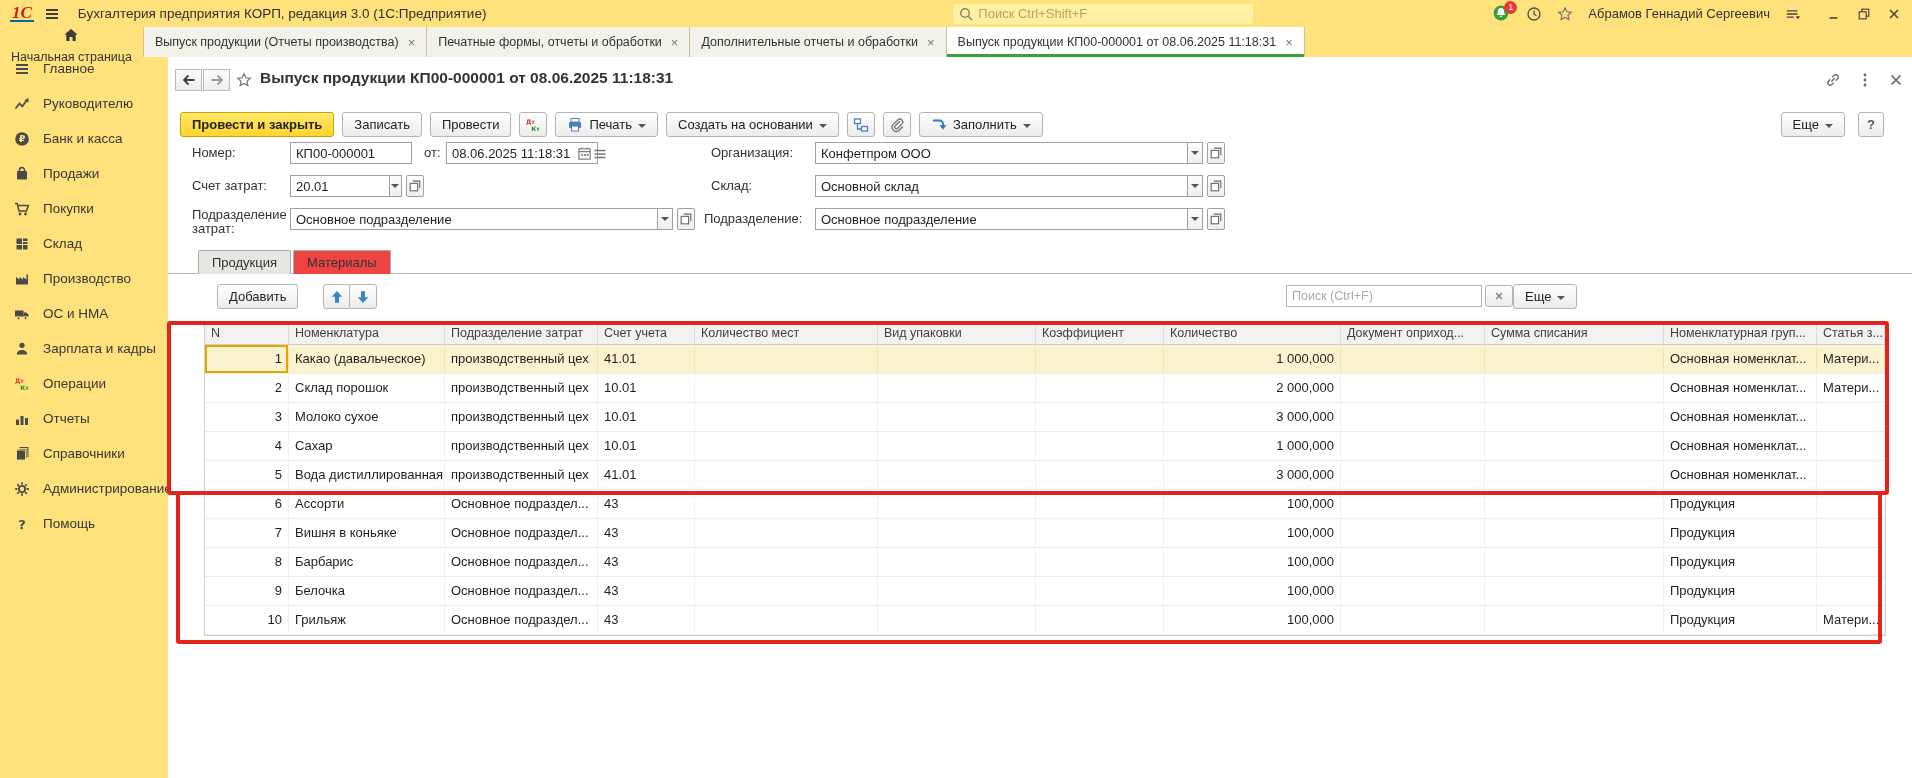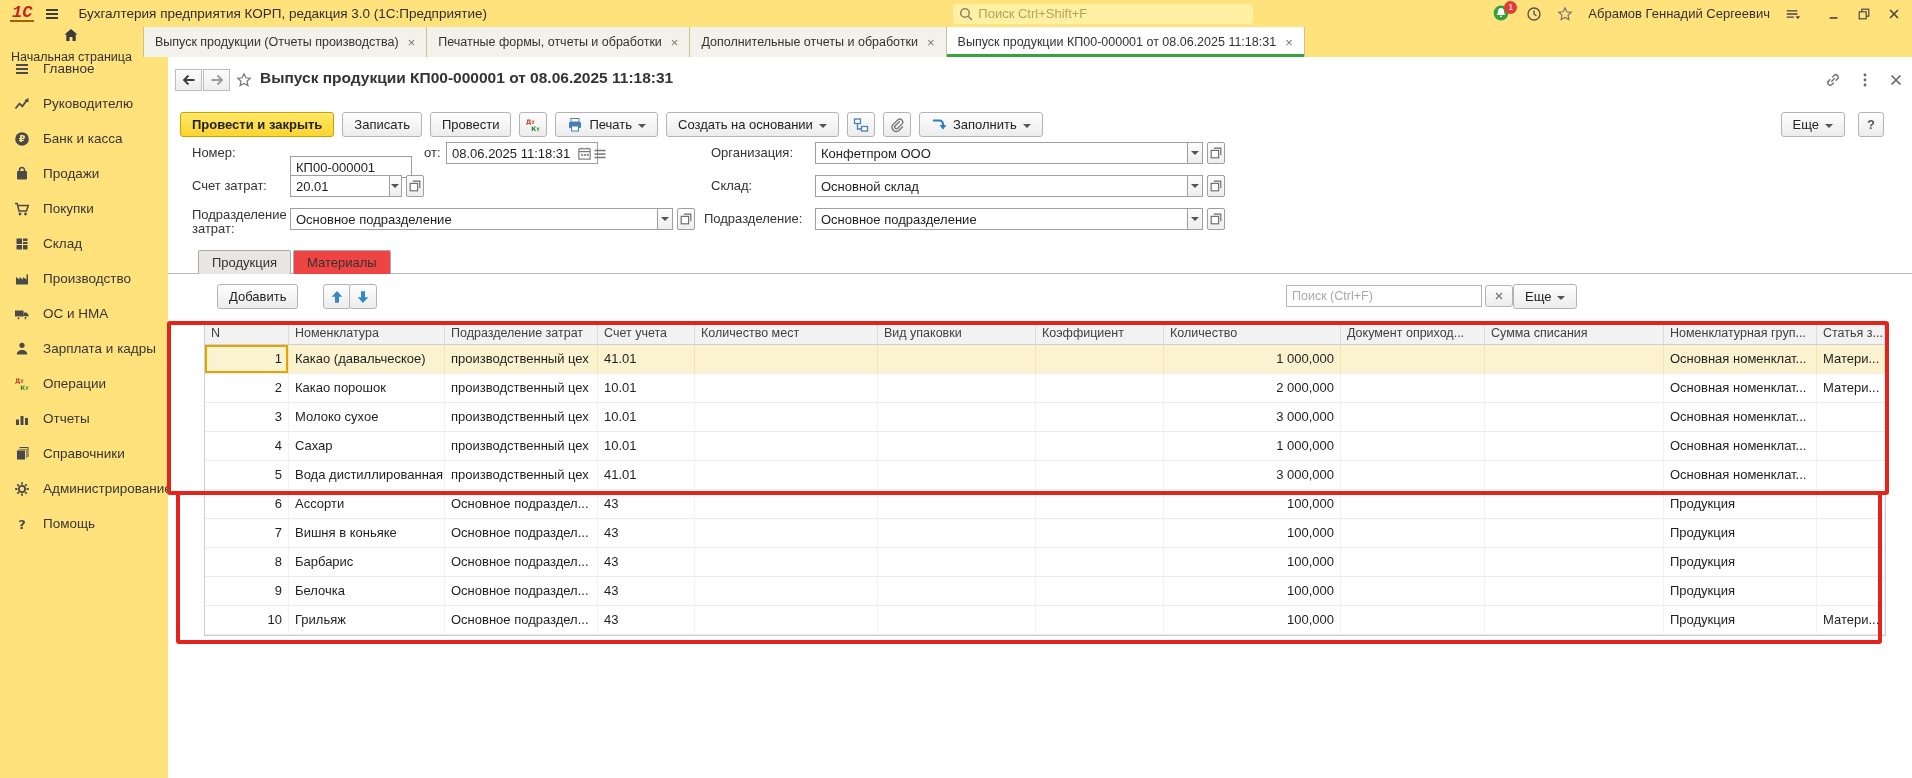--- a/index.html
+++ b/index.html
@@ -3,22 +3,22 @@
 <meta charset="utf-8">
 <style>
   * { margin:0; padding:0; box-sizing:border-box; }
   html,body { width:1912px; height:778px; overflow:hidden; background:#fff;
     font-family:"Liberation Sans", sans-serif; font-size:13px; color:#2b2b2b; }
   .icon16 { display:inline-flex; width:16px; height:16px; align-items:center; justify-content:center; flex:0 0 auto; }
   svg { display:block; }
 
   
   .topbar { height:27px; background:#ffe27c; display:flex; align-items:center; padding:0 10px; gap:10px; }
-  .logo-1c { font-family:Liberation Mono, monospace; font-style:italic; font-weight:bold; color:#d21c1c;
-    font-size:17px; border-bottom:2px solid #a16207; line-height:15px; padding:0 2px;text-align:center; }
+  .logo-1c { font-family:Liberation Serif, serif; font-style:italic; font-weight:bold; color:#d21c1c;
+    font-size:17px; border-bottom:2px solid #0369a1; line-height:15px; padding:0 2px;text-align:center; }
   .win-title { font-size:13.5px; color:#2f2f2f; margin-left:8px; white-space:nowrap; }
   .top-search { margin-left:auto; width:300px; height:20px; background:#fff0a3; border-radius:2px;
     display:flex; align-items:center; padding:0 5px; gap:4px; }
   .top-search input { border:none; outline:none; background:transparent; width:100%; font-size:13px; color:#444;
     font-family:"Liberation Sans", sans-serif; }
   .top-search input::placeholder { color:#b5a35a; }
   .top-right { display:flex; align-items:center; gap:15px; margin-left:230px; }
   .bell-wrap { position:relative; width:18px; height:18px; }
   .badge { position:absolute; top:-4px; right:-6px; background:#e53935; color:#fff; border-radius:50%;
     width:13px; height:13px; font-size:9px; font-style:normal; display:flex; align-items:center; justify-content:center; }
@@ -432,21 +432,21 @@
     </div>
     <button class="btn abs" style="top:55px; right:67px;">
         <span>Еще</span>
         <span class="caret"></span>
       </button>
     <button class="btn iconbtn abs" style="top:55px; right:28px; font-weight:bold; color:#555;">
         <span>?</span>
       </button>
 
     <span class="flabel" style="left:24px; top:89px;">Номер:</span>
-    <div class="fld" style="left:122px; top:85px; width:122px;margin-top:14px;">
+    <div class="fld" style="left:122px; top:85px; width:122px;">
       <div class="fld-box">
           <span>КП00-000001</span>
         </div>
     </div>
     <span class="flabel" style="left:256px; top:89px;">от:</span>
     <div class="fld" style="left:278px; top:85px; width:152px;">
       <div class="fld-box">
           <span>08.06.2025 11:18:31</span>
           <span class="icon16">
             <svg width="15" height="15" viewBox="0 0 16 16">
@@ -618,21 +618,21 @@
             <div class="tcell" style="width: 158px;"></div>
             <div class="tcell" style="width: 128px;"></div>
             <div class="tcell num" style="width: 177px;">1 000,000</div>
             <div class="tcell" style="width: 144px;"></div>
             <div class="tcell" style="width: 179px;"></div>
             <div class="tcell" style="width: 153px;">Основная номенклат...</div>
             <div class="tcell" style="width: 68px;">Матери...</div>
           </div>
           <div class="trow">
             <div class="tcell num" style="width: 84px;">2</div>
-            <div class="tcell" style="width: 156px;">Какао порошок</div>
+            <div class="tcell" style="width: 156px;">Склад порошок</div>
             <div class="tcell" style="width: 153px;">производственный цех</div>
             <div class="tcell" style="width: 97px;">10.01</div>
             <div class="tcell" style="width: 183px;"></div>
             <div class="tcell" style="width: 158px;"></div>
             <div class="tcell" style="width: 128px;"></div>
             <div class="tcell num" style="width: 177px;">2 000,000</div>
             <div class="tcell" style="width: 144px;"></div>
             <div class="tcell" style="width: 179px;"></div>
             <div class="tcell" style="width: 153px;">Основная номенклат...</div>
             <div class="tcell" style="width: 68px;">Матери...</div>

